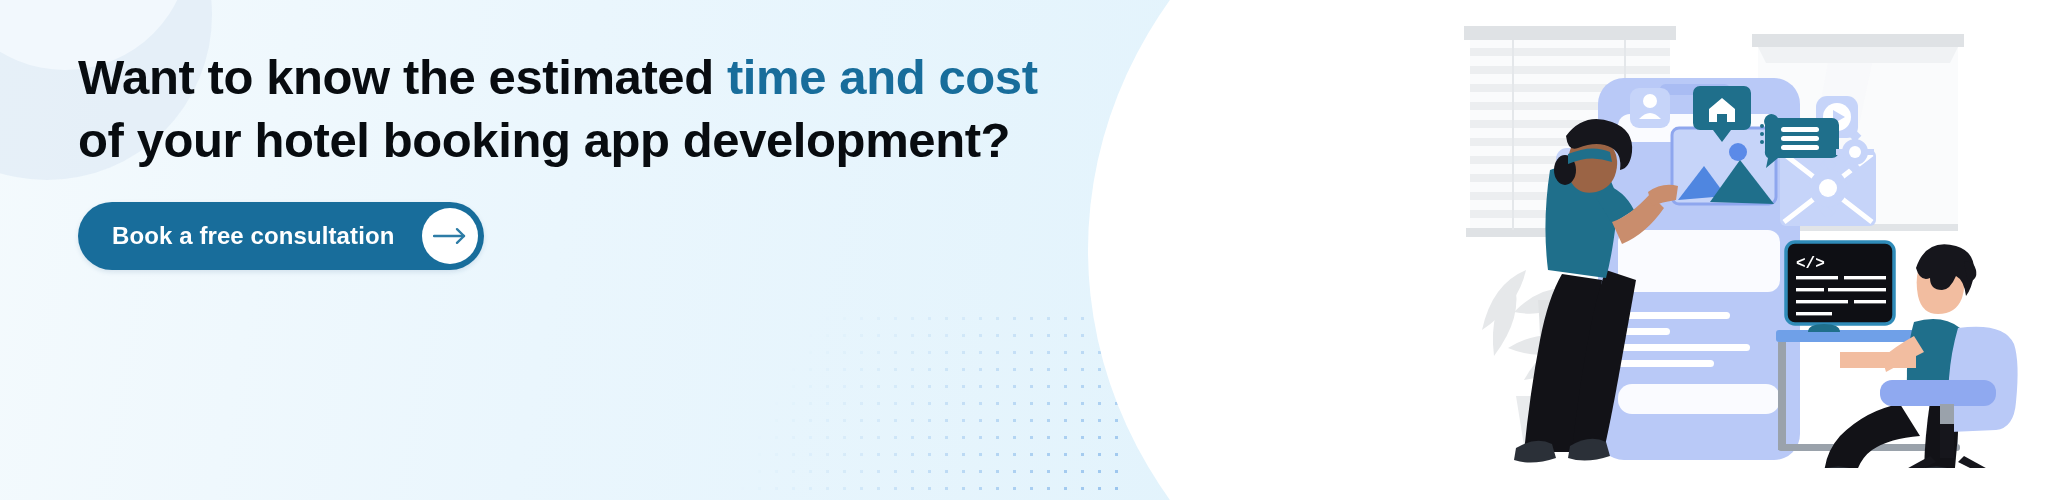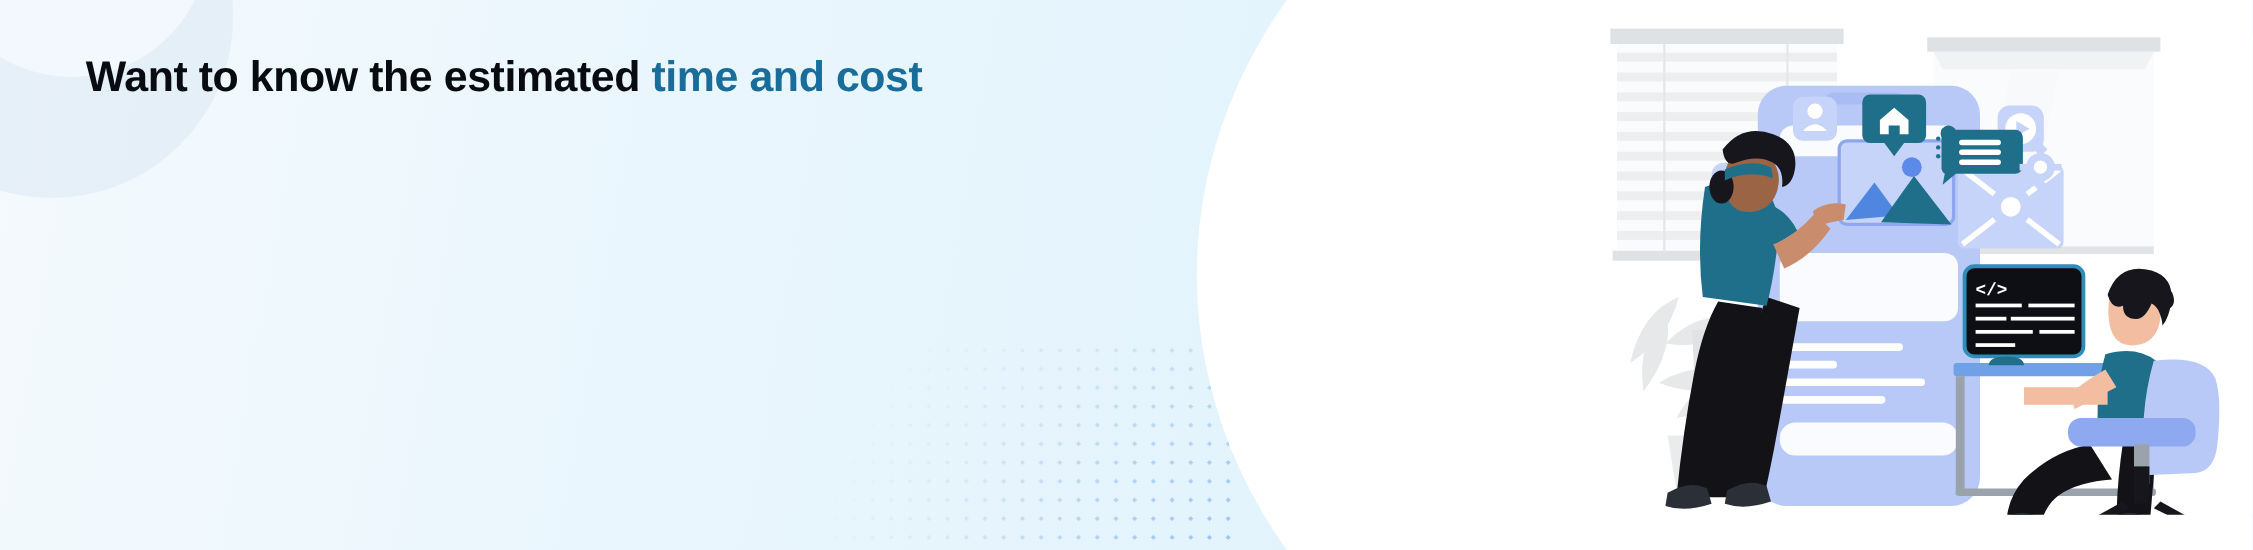--- a/index.html
+++ b/index.html
@@ -44,21 +44,21 @@
   }
   .white-blob2 {
     position:absolute; right:0; top:0;
     width:560px; height:500px;
     background:#ffffff;
   }
 
   
   .content { position:absolute; left:78px; top:46px; width:1020px; z-index:6; }
   .headline {
-    font-size:39px; line-height:1.28; font-weight:700;
+    font-size:49px; line-height:1.28; font-weight:700;
     color:#080c10; letter-spacing:-.4px; white-space:nowrap;
   }
   .headline .accent { color:#186d9b; font-weight:800; }
   .subhead {
     margin-top:19px;
     font-size:30px; font-weight:700; font-style:italic;
     color:#186d9b; letter-spacing:-.2px; white-space:nowrap;
   }
 
   
@@ -96,23 +96,33 @@
   <div class="halftone"></div>
   <div class="white-blob2"></div>
   <div class="white-blob"></div>
 
   <div class="content">
 
     <h1 class="headline">
       <span>
         <span>Want to know the estimated </span><span class="accent">time and cost</span>
       </span><br>
+      <span>of your hotel booking app development?</span>
     </h1>
 
 
+    <button class="cta">
+      <span class="cta-label">Book a free consultation</span>
+      <span class="cta-arrow">
+        <svg width="34" height="18" viewBox="0 0 34 18" fill="none">
+          <path d="M1 9H31" stroke="#2d7ca6" stroke-width="2.4" stroke-linecap="round"></path>
+          <path d="M24 2.2L31 9L24 15.8" stroke="#2d7ca6" stroke-width="2.4" stroke-linecap="round" stroke-linejoin="round"></path>
+        </svg>
+      </span>
+    </button>
   </div>
 
   <div class="illus">
     <svg viewBox="0 0 620 500" xmlns="http://www.w3.org/2000/svg">
       <defs>
         <clipPath id="frameClip">
             <rect x="10" y="8" width="600" height="460" rx="18"></rect>
           </clipPath>
       </defs>
 

